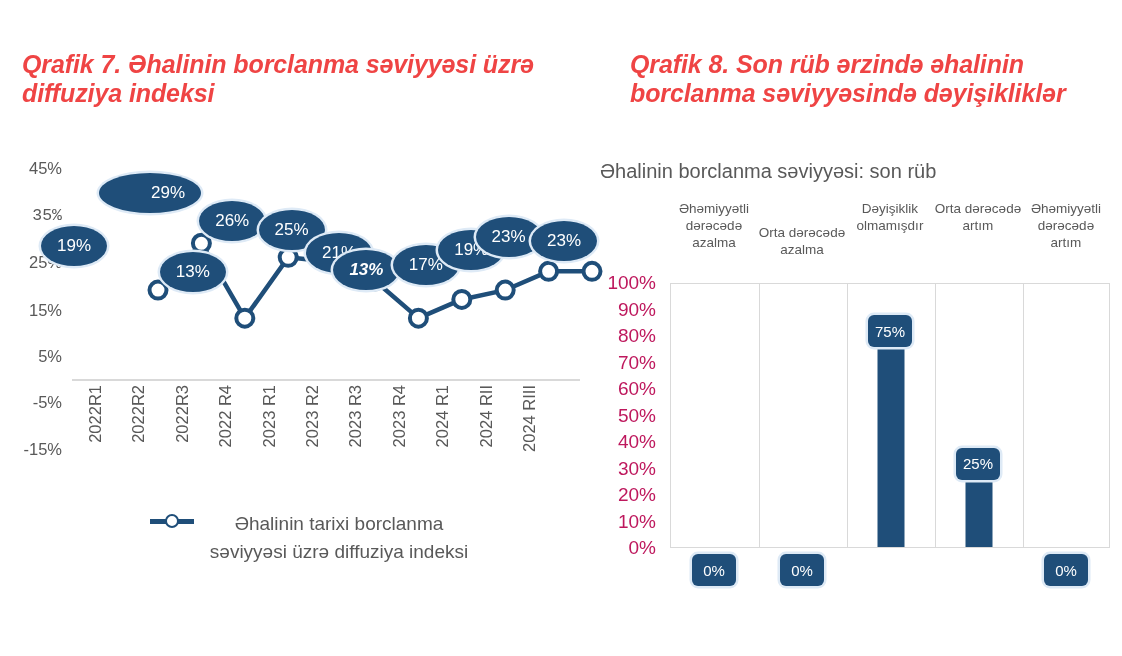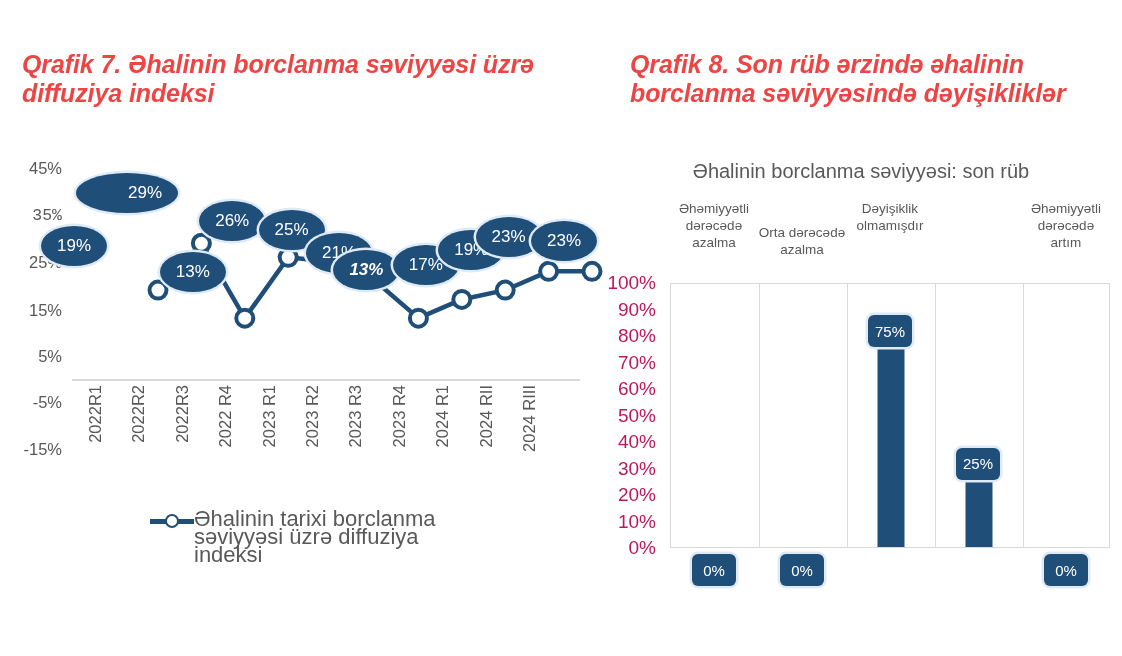--- a/index.html
+++ b/index.html
@@ -121,37 +121,37 @@
   }
   .legend-marker .lm-dot {
     position: absolute;
     left: 15px; top: 2px;
     width: 10px; height: 10px;
     border-radius: 50%;
     background: #ffffff;
     border: 2.5px solid #1F4E79;
   }
   .legend-text {
-    font-size: 22px;
-    color: #595959;
-    line-height: 18px;
+    font-size: 19px;
+    color: #595959;
+    line-height: 28px;
     max-width: 290px;
+    text-align: center;
   }
 
   
   #chart-right {
     position: absolute;
     left: 600px; top: 140px;
     width: 522px; height: 440px;
   }
   .bar-subtitle {
     position: absolute;
     left: 0; top: 20px;
     width: 522px;
-    text-align: center;
     font-size: 20px;
     color: #595959;
   }
   .cat-labels {
     position: absolute;
     left: 0; top: 60px;
     width: 522px;
     height: 62px;
   }
   .cat-label {
@@ -249,21 +249,21 @@
           <circle cx="399.8" cy="159.44" r="8.5" fill="#ffffff" stroke="#1F4E79" stroke-width="4"></circle>
           <circle cx="443.2" cy="150.07999999999998" r="8.5" fill="#ffffff" stroke="#1F4E79" stroke-width="4"></circle>
           <circle cx="486.59999999999997" cy="131.36" r="8.5" fill="#ffffff" stroke="#1F4E79" stroke-width="4"></circle>
           <circle cx="530" cy="131.36" r="8.5" fill="#ffffff" stroke="#1F4E79" stroke-width="4"></circle>
         </g>
     </svg>
   </div>
 
   <div id="line-labels">
       <div class="dlabel" style="left: 74px; top: 106.08px;">19%</div>
-      <div class="dlabel" style="left: 127px; top: 53.28px; padding-left: 36px;">29%</div>
+      <div class="dlabel" style="left: 150px; top: 53.28px; padding-left: 36px;">29%</div>
       <div class="dlabel" style="left: 192.8px; top: 132.16px;">13%</div>
       <div class="dlabel" style="left: 232.2px; top: 81.32px;">26%</div>
       <div class="dlabel" style="left: 291.6px; top: 90px;">25%</div>
       <div class="dlabel" style="left: 339px; top: 112.72px;">21%</div>
       <div class="dlabel emph" style="left: 366.4px; top: 130.16px;">13%</div>
       <div class="dlabel" style="left: 425.8px; top: 125.44px;">17%</div>
       <div class="dlabel" style="left: 471.2px; top: 110.08px;">19%</div>
       <div class="dlabel" style="left: 508.6px; top: 97.36px;">23%</div>
       <div class="dlabel" style="left: 564px; top: 101.36px;">23%</div>
     </div>
@@ -292,20 +292,21 @@
 </div>
 
 <div id="chart-right">
 
   <div class="bar-subtitle">Əhalinin borclanma səviyyəsi: son rüb</div>
 
   <div class="cat-labels">
       <div class="cat-label" style="left: 70px; width: 88px;">Əhəmiyyətli dərəcədə azalma</div>
       <div class="cat-label" style="left: 158px; width: 88px; margin-top: 24px;">Orta dərəcədə azalma</div>
       <div class="cat-label" style="left: 246px; width: 88px;">Dəyişiklik olmamışdır</div>
+      <div class="cat-label" style="left: 334px; width: 88px;">Orta dərəcədə artım</div>
       <div class="cat-label" style="left: 422px; width: 88px;">Əhəmiyyətli dərəcədə artım</div>
     </div>
 
   <div class="yaxis-right">
       <div class="ytick" style="top: 143px;">100%</div>
       <div class="ytick" style="top: 169.5px;">90%</div>
       <div class="ytick" style="top: 196px;">80%</div>
       <div class="ytick" style="top: 222.5px;">70%</div>
       <div class="ytick" style="top: 249px;">60%</div>
       <div class="ytick" style="top: 275.5px;">50%</div>

